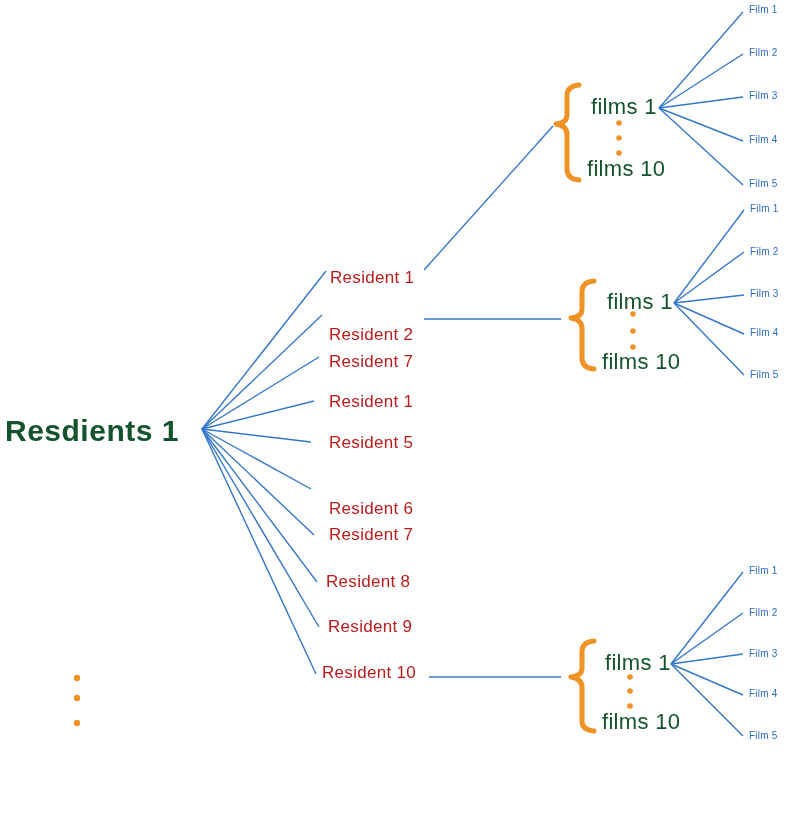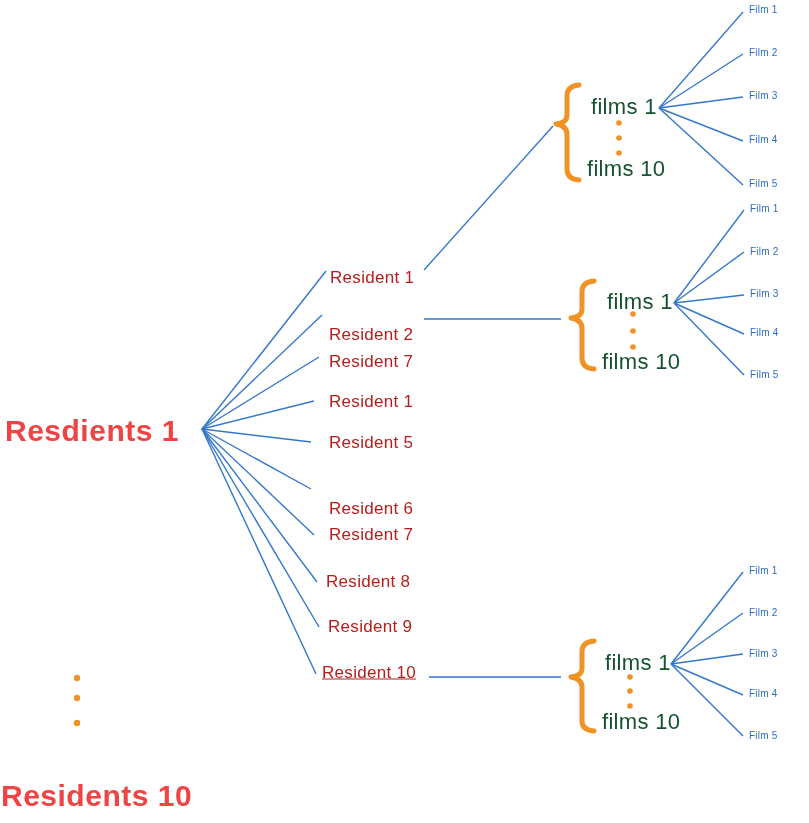--- a/index.html
+++ b/index.html
@@ -34,21 +34,21 @@
     fill: none;
   }
   .dot { fill: #EF9327; }
   .label {
     position: absolute;
     transform: translateY(-50%);
     white-space: nowrap;
     line-height: 1;
   }
   .root-label {
-    color: #ef4444;
+    color: #14532d;
     font-size: 30px;
     font-weight: 600;
     letter-spacing: 0.5px;
   }
   .resident-label {
     color: #b91c1c;
     font-size: 17px;
     font-weight: 500;
     letter-spacing: 0.3px;
   }
@@ -133,32 +133,31 @@
       <circle class="dot" cx="630" cy="706" r="2.8"></circle>
     </g>
     <g>
       <circle class="dot" cx="77" cy="678" r="3.2"></circle>
       <circle class="dot" cx="77" cy="698" r="3.2"></circle>
       <circle class="dot" cx="77" cy="723" r="3.2"></circle>
     </g>
   </svg>
 
   <div class="label root-label" style="left:5px;  top:431px;">Resdients 1</div>
-  <div class="label root-label" style="left:1px;  top:796px;">Residents 10</div>
 
   <div class="label resident-label" style="left:330px; top:277px;">Resident 1</div>
   <div class="label resident-label" style="left:329px; top:320px;margin-top:14px;">Resident 2</div>
   <div class="label resident-label" style="left:329px; top:361px;">Resident 7</div>
   <div class="label resident-label" style="left:329px; top:401px;">Resident 1</div>
   <div class="label resident-label" style="left:329px; top:442px;">Resident 5</div>
   <div class="label resident-label" style="left:329px; top:488px;margin-top:20px;">Resident 6</div>
   <div class="label resident-label" style="left:329px; top:534px;">Resident 7</div>
   <div class="label resident-label" style="left:326px; top:581px;">Resident 8</div>
   <div class="label resident-label" style="left:328px; top:626px;">Resident 9</div>
-  <div class="label resident-label" style="left:322px; top:672px;text-decoration:underline;">Resident 10</div>
+  <div class="label resident-label" style="left:322px; top:672px;">Resident 10</div>
 
   <div class="label films-label" style="left:591px; top:107px;">films 1</div>
   <div class="label films-label" style="left:587px; top:169px;">films 10</div>
   <div class="label film-label" style="left:749px; top:10px;">Film 1</div>
   <div class="label film-label" style="left:749px; top:53px;">Film 2</div>
   <div class="label film-label" style="left:749px; top:96px;">Film 3</div>
   <div class="label film-label" style="left:749px; top:140px;">Film 4</div>
   <div class="label film-label" style="left:749px; top:184px;">Film 5</div>
 
   <div class="label films-label" style="left:607px; top:302px;">films 1</div>

